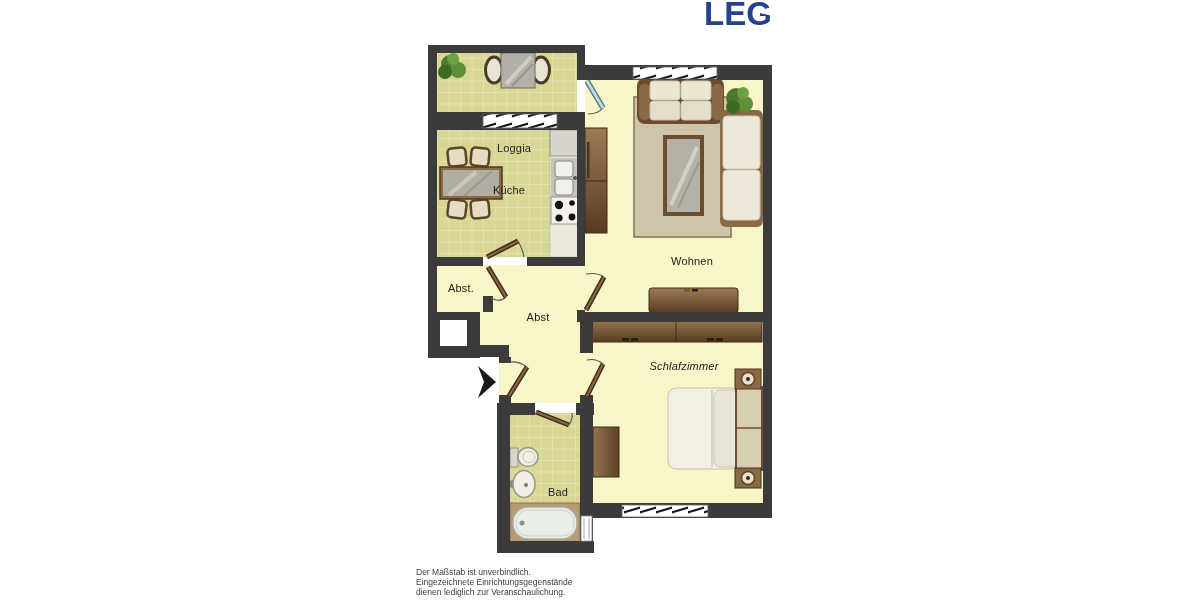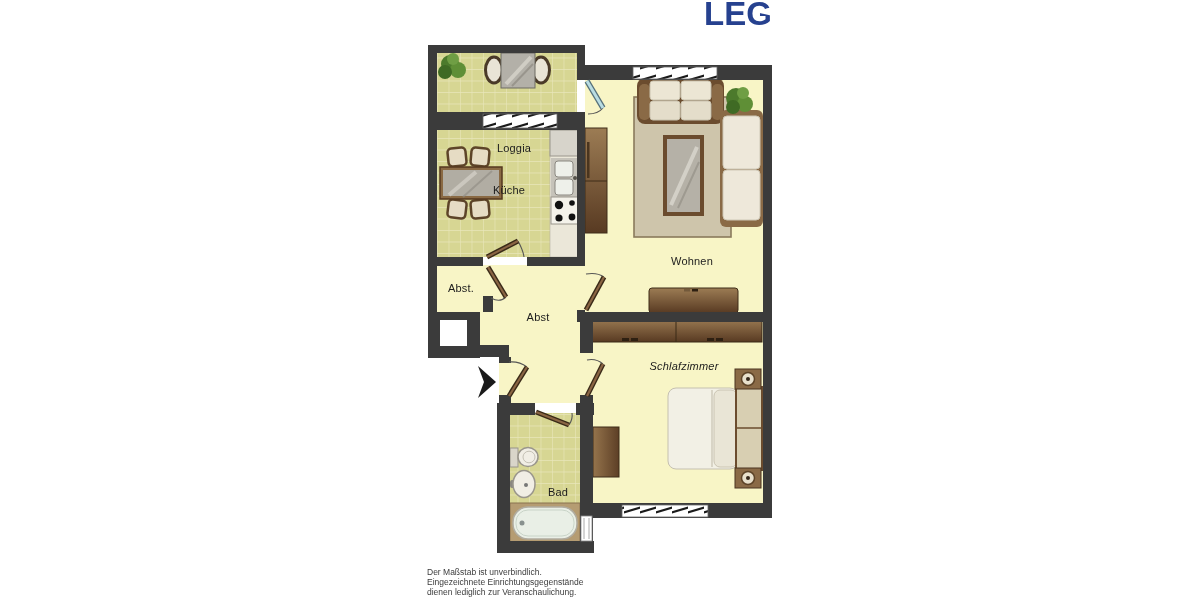--- a/index.html
+++ b/index.html
@@ -6,21 +6,21 @@
   body{width:1200px;height:600px;position:relative;overflow:hidden;
        font-family:"Liberation Sans", sans-serif;}
   #stage{position:absolute;left:0;top:0;width:1200px;height:600px;}
   svg{position:absolute;left:0;top:0;}
   .room-label{position:absolute;transform:translate(-50%,-50%);
       font-size:11px;color:#1c1c1c;white-space:nowrap;letter-spacing:.2px;}
   .logo{position:absolute;left:704px;top:-5px;font-size:33px;font-weight:bold;
       letter-spacing:0px;}
   .logo-notch{position:absolute;left:755px;top:7px;width:18px;height:9px;
       background:#ffffff;clip-path:polygon(100% 0,100% 100%,0 55%);}
-  .disclaimer{position:absolute;left:427px;top:568px;font-size:8.5px;
+  .disclaimer{position:absolute;left:416px;top:568px;font-size:8.5px;
       line-height:9.8px;color:#3c3c3c;}
 </style>
 </head>
 <body>
 
 <div id="stage">
 
 <svg width="1200" height="600" viewBox="0 0 1200 600">
   <defs>
     <pattern id="tiles" width="11.5" height="11.5" patternUnits="userSpaceOnUse">

